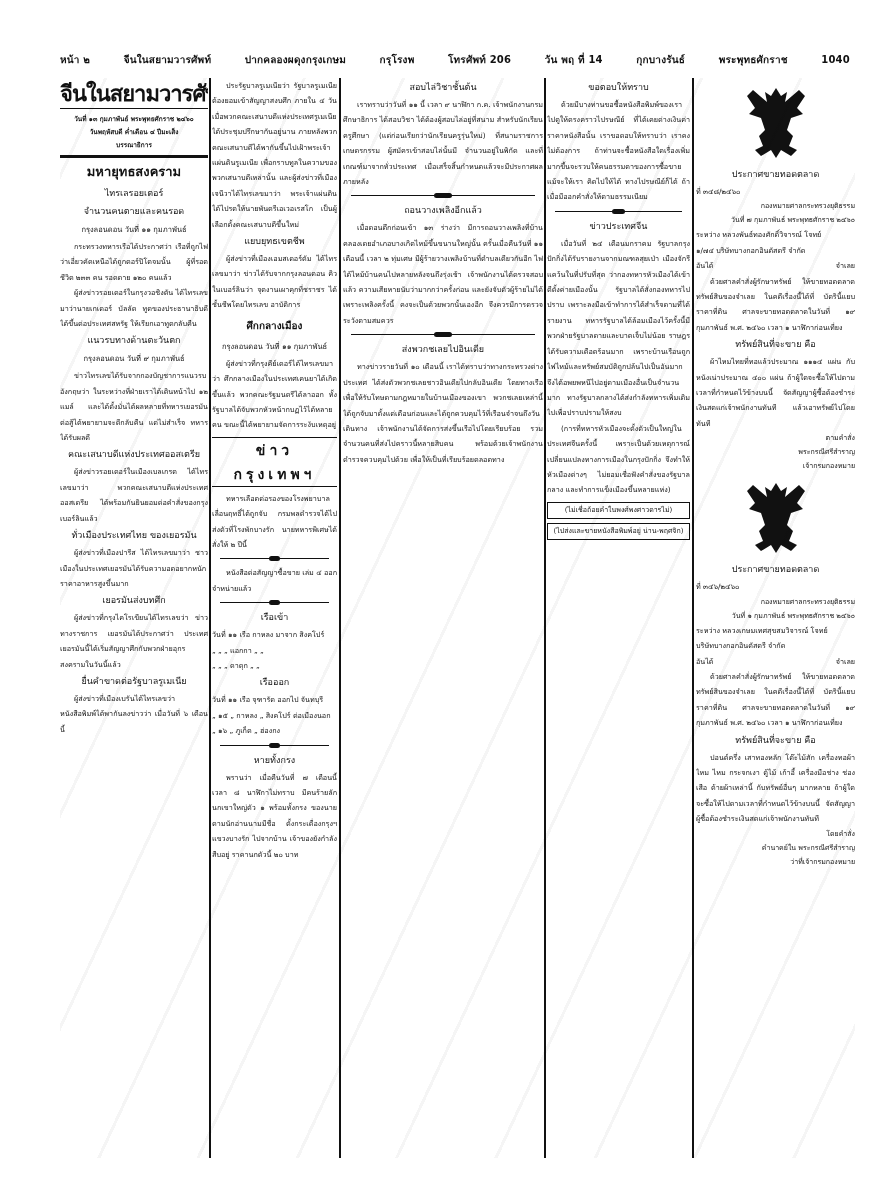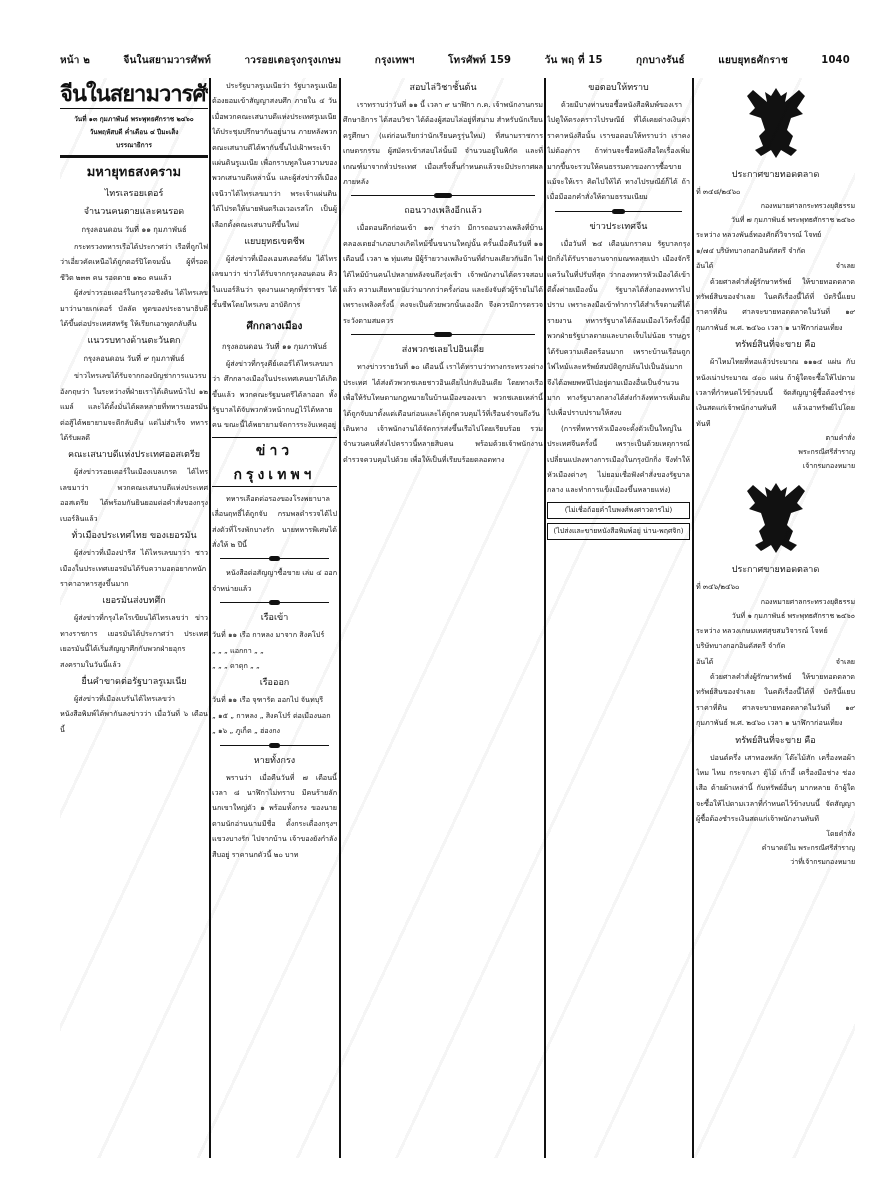--- a/index.html
+++ b/index.html
@@ -32,26 +32,26 @@
   .noise { position:absolute; inset:0; pointer-events:none; background-image:
       repeating-linear-gradient(115deg, transparent 0 40px, rgba(0,0,0,0.04) 40px 43px, transparent 43px 90px); }
   .boxnote { border:1px solid #111; font-size:7px; line-height:13px; padding:1px 3px; margin-top:4px; text-align:center; }
 </style>
 </head>
 <body>
 
 <div class="header">
   <span>หน้า ๒</span>
   <span>จีนในสยามวารศัพท์</span>
-  <span>าวรอยเตอรุงกรุงเกษม</span>
-  <span>กรุงเทพฯ</span>
-  <span>โทรศัพท์ 159</span>
-  <span>วัน พฤ ที่ 15</span>
+  <span>ปากคลองผดุงกรุงเกษม</span>
+  <span>กรุโรงพ</span>
+  <span>โทรศัพท์ 206</span>
+  <span>วัน พฤ ที่ 14</span>
   <span>กุกบางรันธ์</span>
-  <span>แยบยุทธศักราช</span>
+  <span>พระพุทธศักราช</span>
   <span>1040</span>
 </div>
 
 <div class="page">
   <div class="rule r1"></div>
   <div class="rule r2"></div>
   <div class="rule r3"></div>
   <div class="rule r4"></div>
 
   <div class="col col1">

